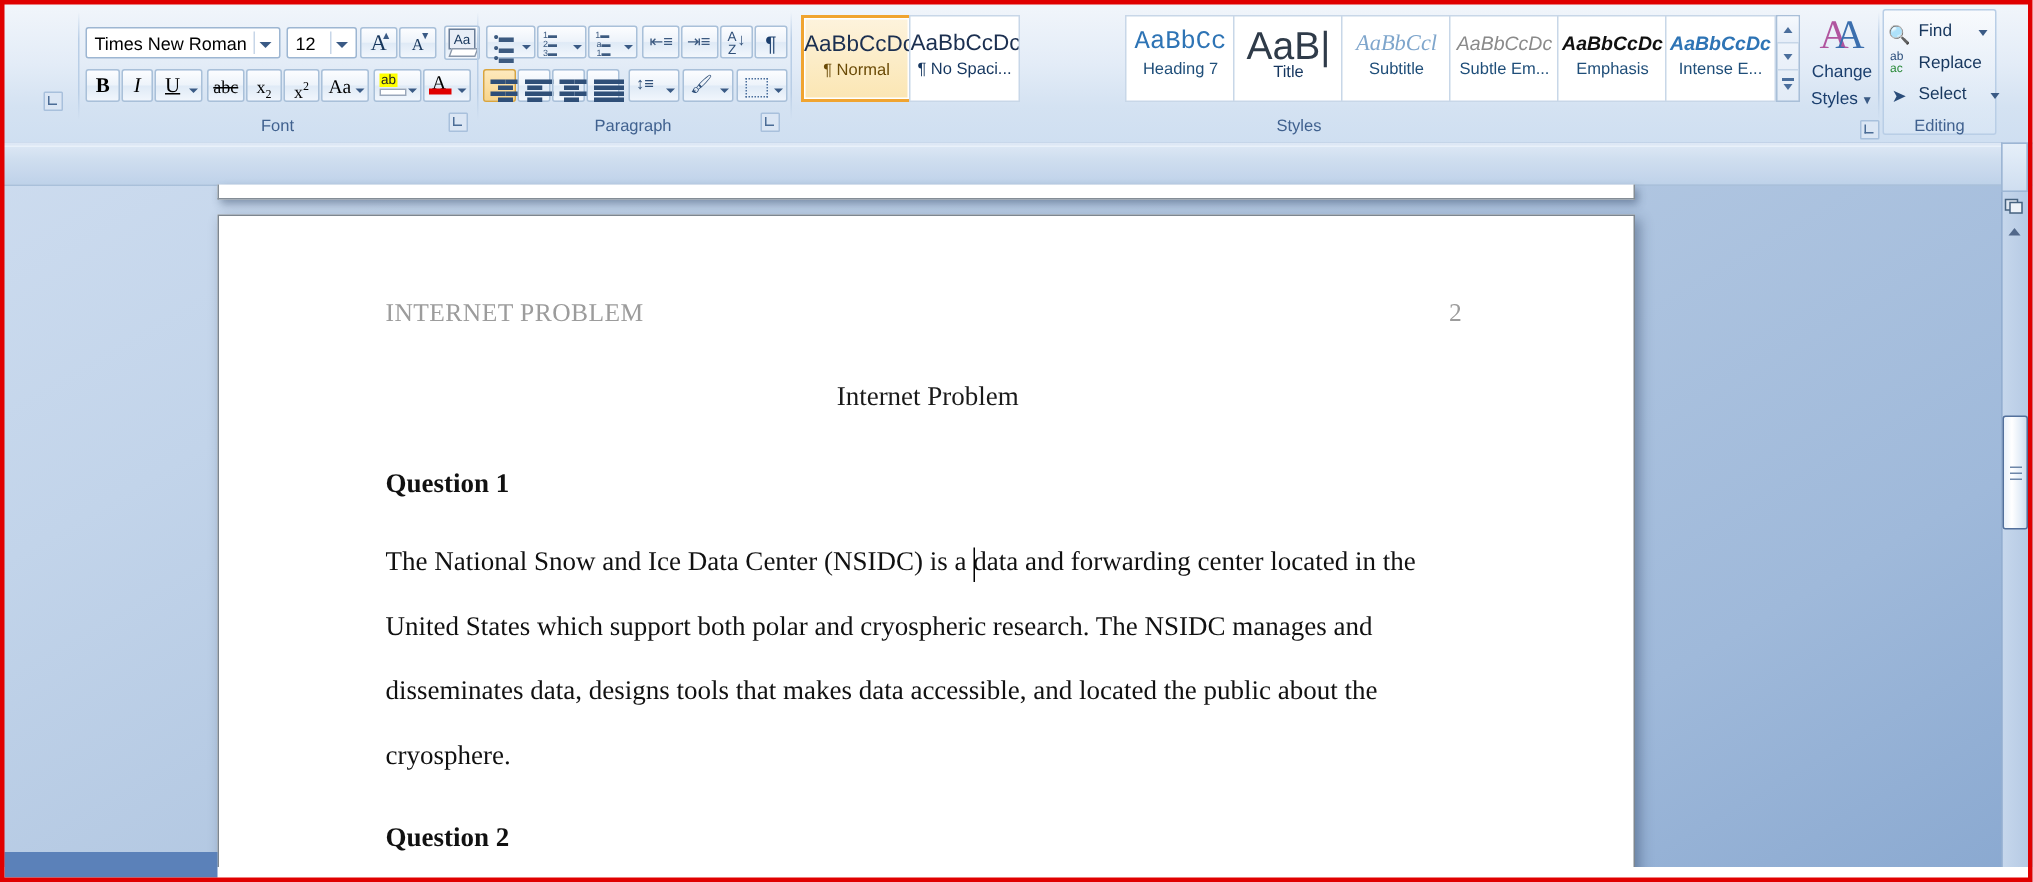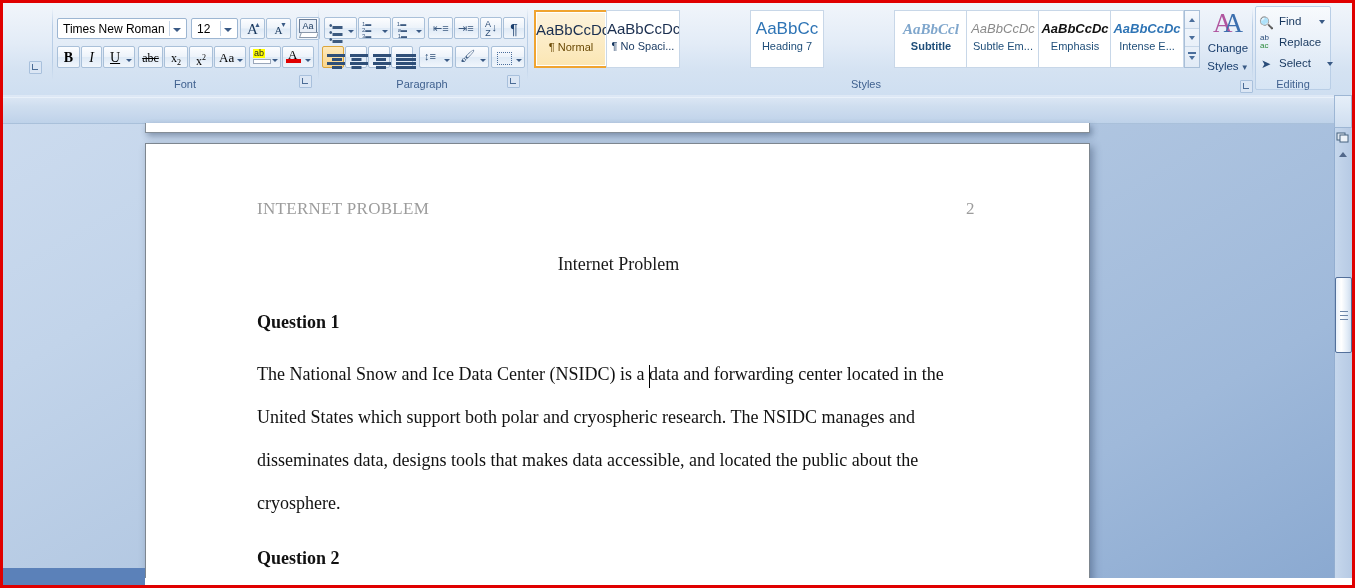--- a/index.html
+++ b/index.html
@@ -340,24 +340,28 @@
 
   <div class="stylebox sel" style="left:534px;">
     <span class="preview">AaBbCcDc</span>
     <span class="sname">¶ Normal</span>
   </div>
   <div class="stylebox" style="left:606px;">
     <span class="preview">AaBbCcDc</span>
     <span class="sname">¶ No Spaci...</span>
   </div>
   <div class="stylebox" style="left:750px;">
-    <span class="preview" style="font-size:17px;color:#2e74b5;">AaBbCc</span>
+    <span class="preview" style="font-size:17px;color:#2e74b5;font-family:Liberation Mono, monospace;">AaBbCc</span>
     <span class="sname" style="color:#1f4e79;">Heading 7</span>
   </div>
-  <div class="stylebox" style="left:894px;font-weight:bold;">
+  <div class="stylebox" style="left:822px;">
+    <span class="preview" style="font-size:26px;color:#2f3b49;line-height:24px;">AaB|</span>
+    <span class="sname" style="margin-top:2px;">Title</span>
+  </div>
+  <div class="stylebox" style="left:894px;">
     <span class="preview" style="font-style:italic;color:#7fa6cc;font-family:'Liberation Serif',serif;">AaBbCcl</span>
     <span class="sname" style="color:#1f4e79;">Subtitle</span>
   </div>
   <div class="stylebox" style="left:966px;">
     <span class="preview" style="font-style:italic;color:#8a8a8a;font-size:13px;">AaBbCcDc</span>
     <span class="sname" style="color:#1f4e79;">Subtle Em...</span>
   </div>
   <div class="stylebox" style="left:1038px;">
     <span class="preview" style="font-style:italic;font-weight:bold;color:#111;font-size:13px;">AaBbCcDc</span>
     <span class="sname" style="color:#1f4e79;">Emphasis</span>

